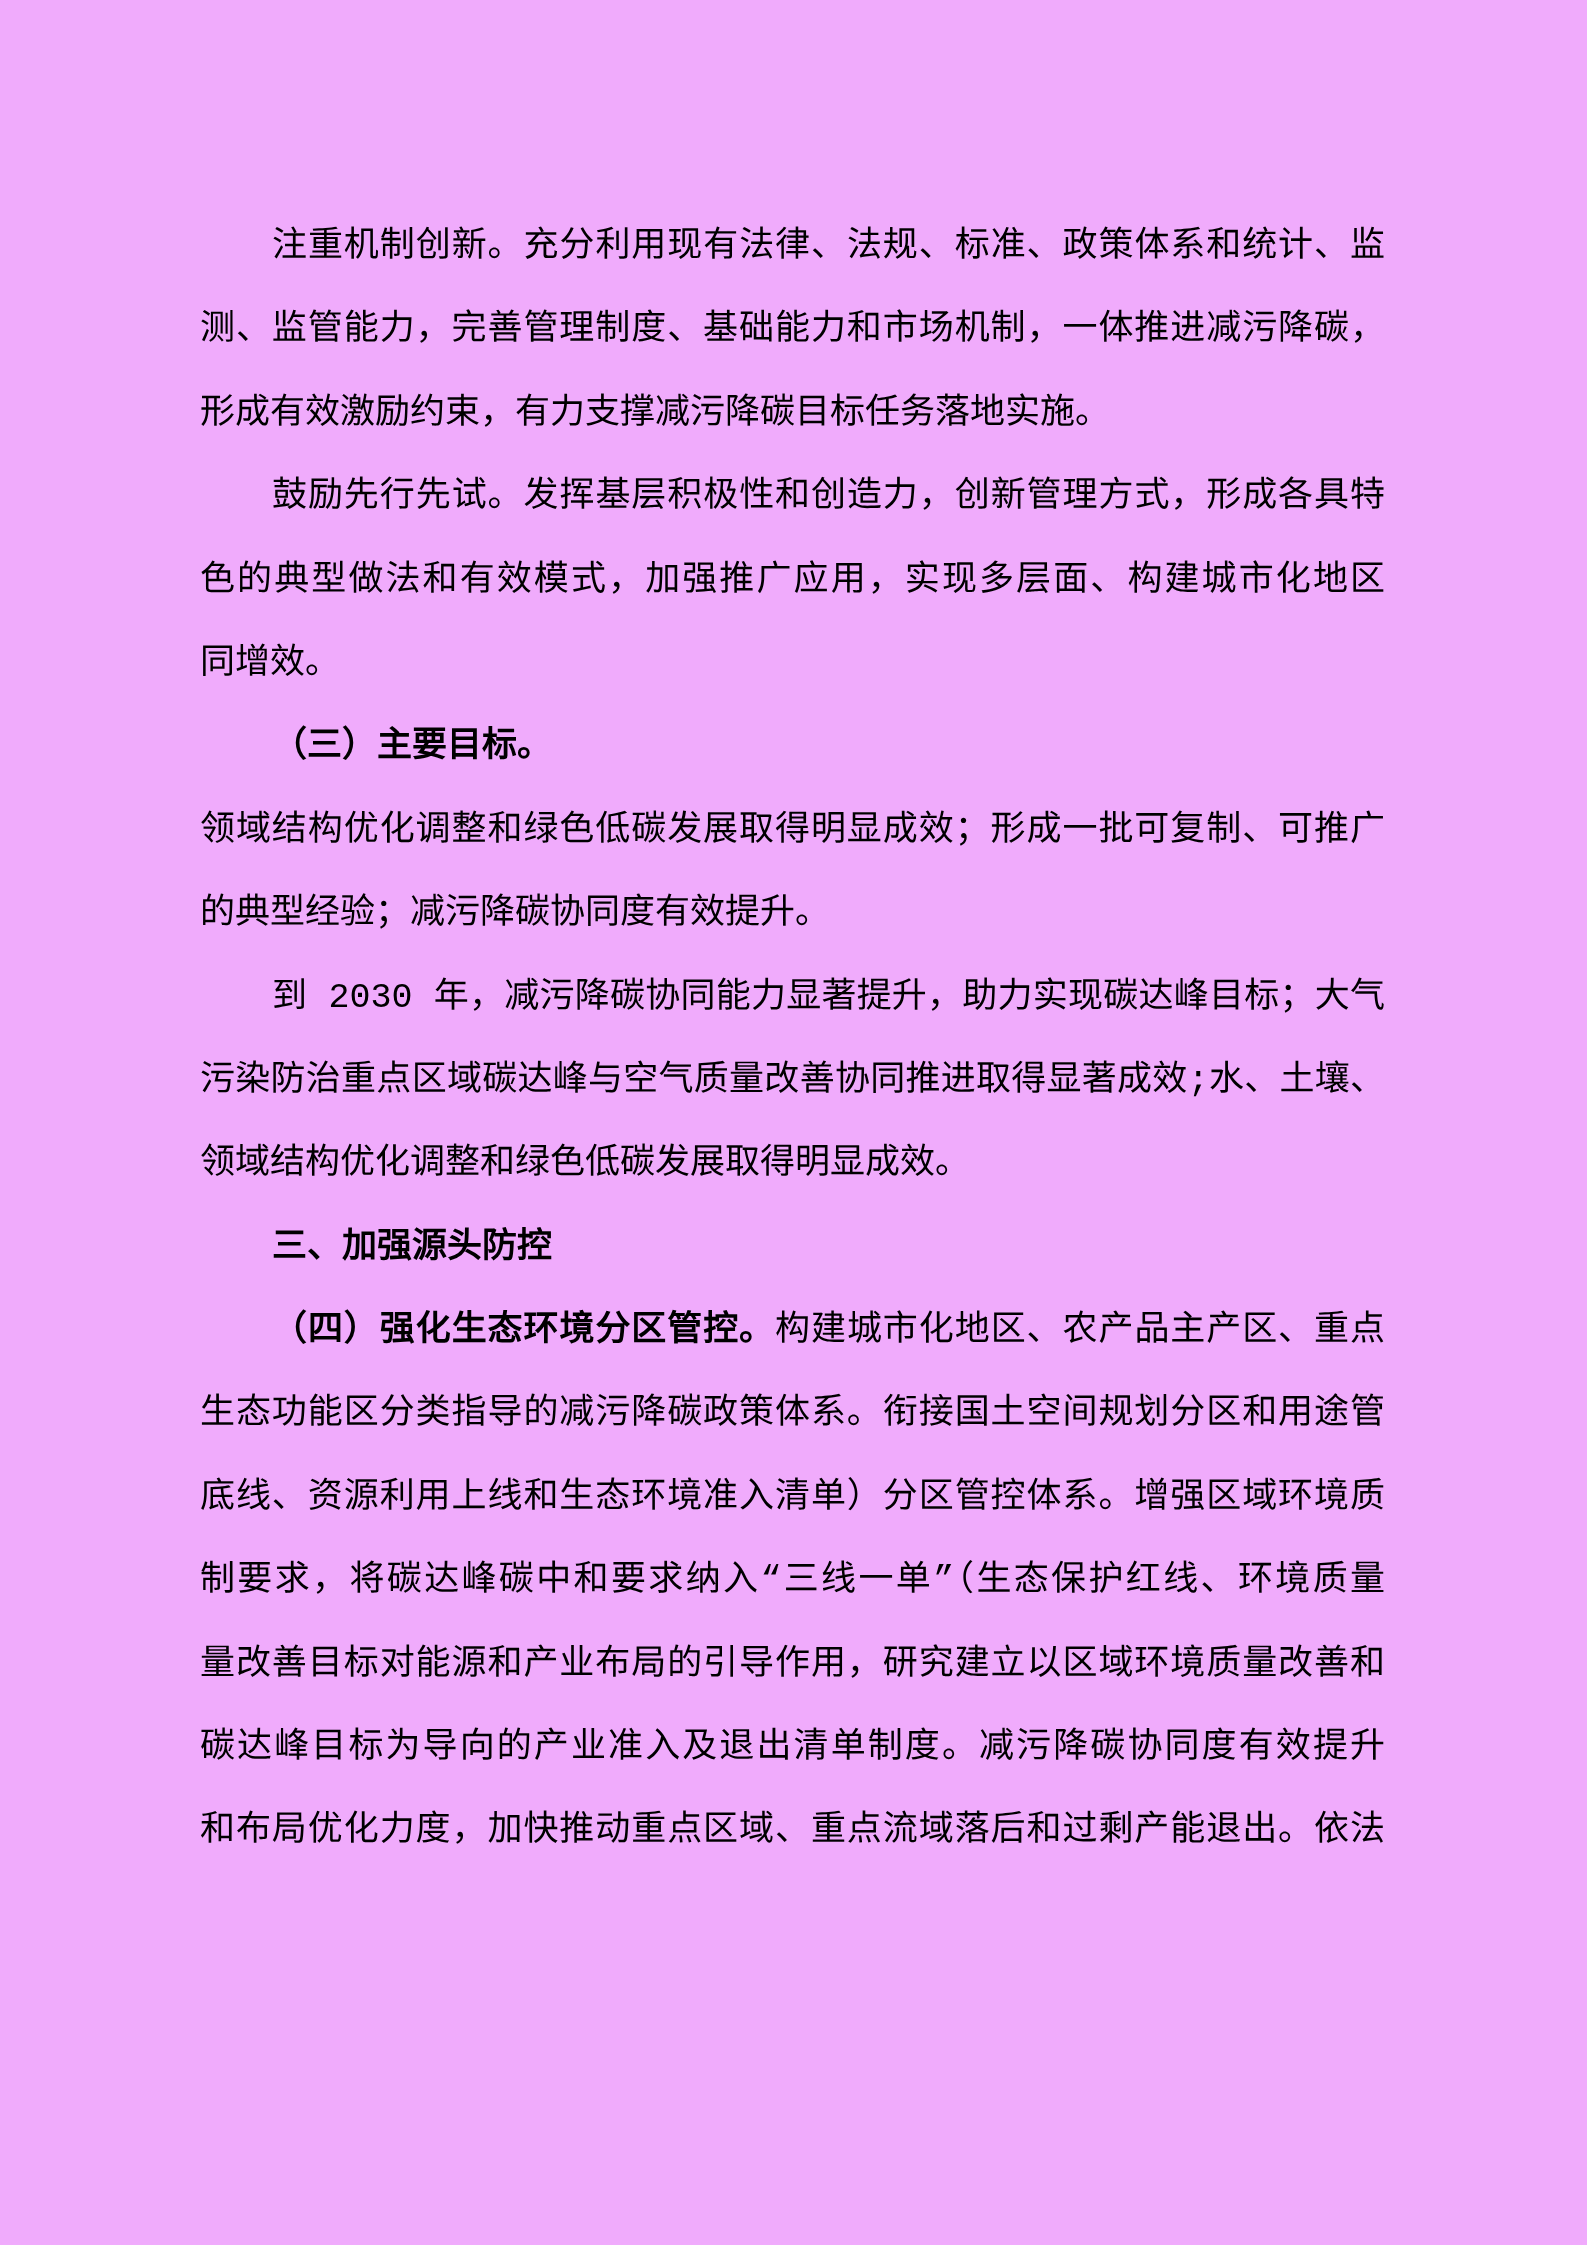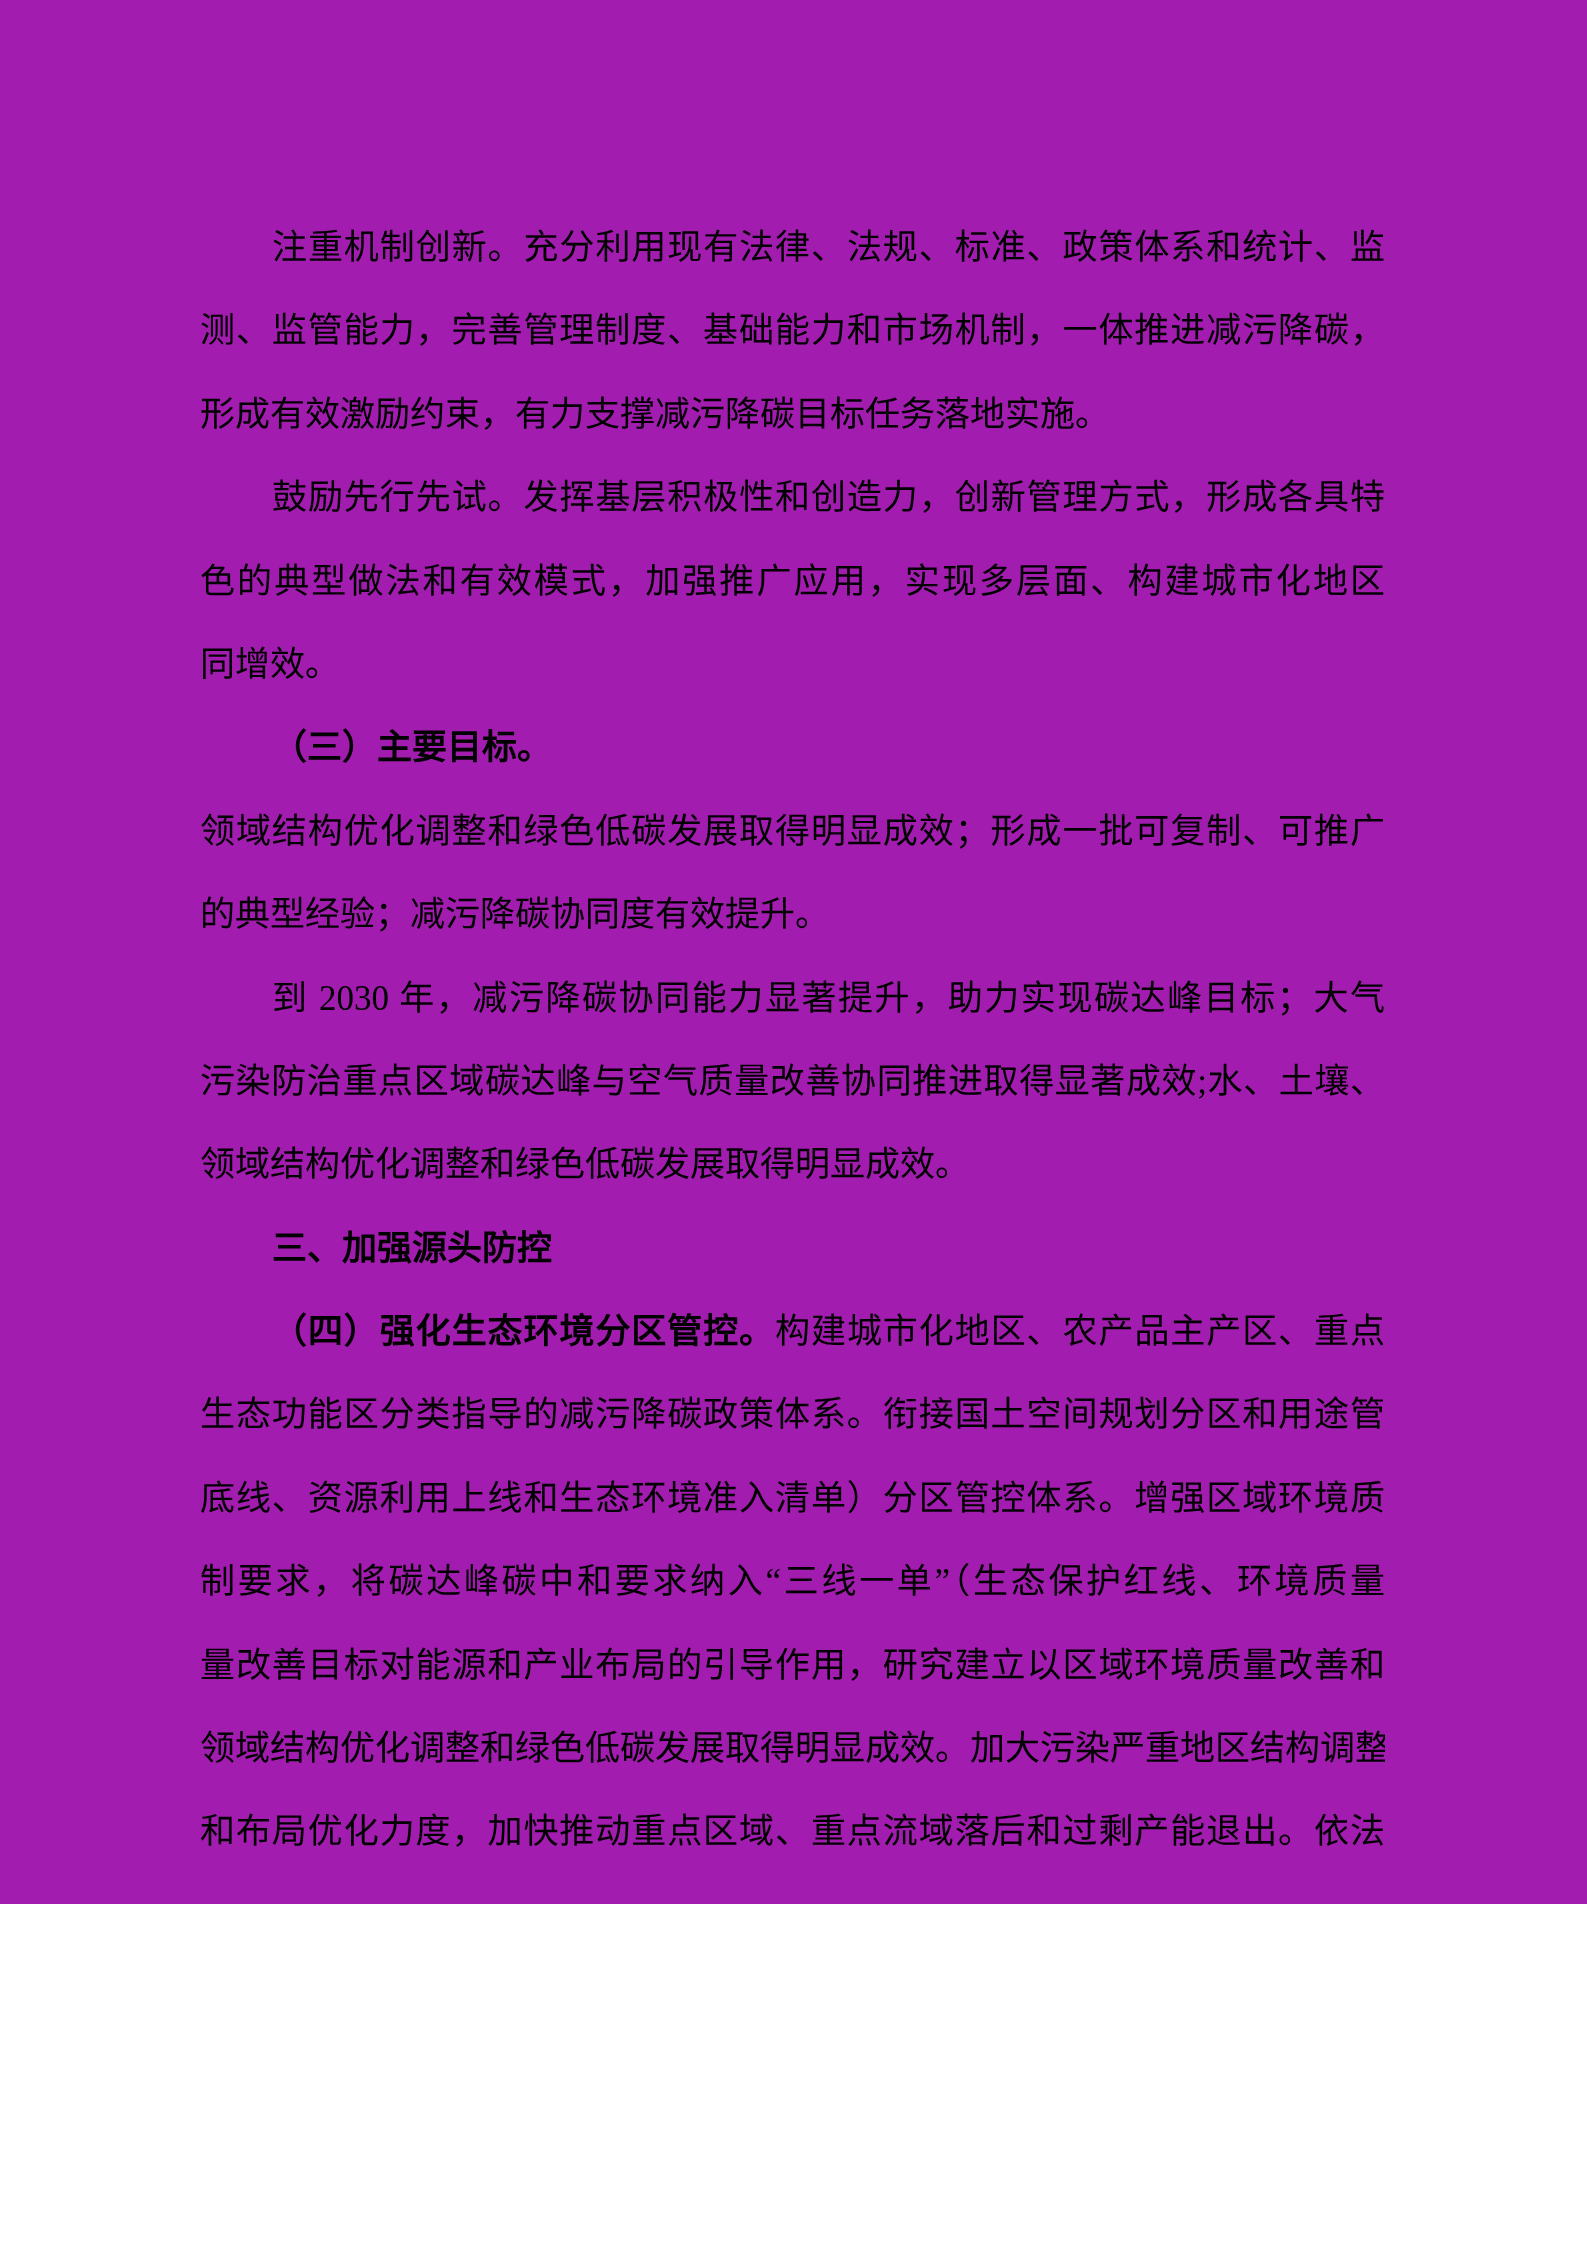--- a/index.html
+++ b/index.html
@@ -3,24 +3,24 @@
 <meta charset="utf-8">
 <style>
   html, body {
     margin: 0;
     padding: 0;
     background: #ffffff;
   }
   .page {
     position: relative;
     width: 1587px;
-    height: 1904px;
-    background: #a21caf;
+    height: 2245px;
+    background: #f0abfc;
     color: #000000;
-    font-family: Liberation Serif, serif;
+    font-family: Liberation Mono, monospace;
     overflow: hidden;
   }
   .content {
     position: absolute;
     left: 200px;
     top: 206px;
     width: 1185px;
   }
   .line {
     height: 83.4px;
@@ -86,18 +86,18 @@
     </div>
 
     <div>
       <div class="line indent">
         <span class="bold">（四）强化生态环境分区管控。</span><span>构建城市化地区、农产品主产区、重点</span>
       </div>
       <div class="line">生态功能区分类指导的减污降碳政策体系。衔接国土空间规划分区和用途管</div>
       <div class="line">底线、资源利用上线和生态环境准入清单）分区管控体系。增强区域环境质</div>
       <div class="line">制要求，将碳达峰碳中和要求纳入“三线一单”（生态保护红线、环境质量</div>
       <div class="line">量改善目标对能源和产业布局的引导作用，研究建立以区域环境质量改善和</div>
-      <div class="line">领域结构优化调整和绿色低碳发展取得明显成效。加大污染严重地区结构调整</div>
+      <div class="line">碳达峰目标为导向的产业准入及退出清单制度。减污降碳协同度有效提升</div>
       <div class="line">和布局优化力度，加快推动重点区域、重点流域落后和过剩产能退出。依法</div>
     </div>
 
   </div>
 </div>
 
 </body></html>

